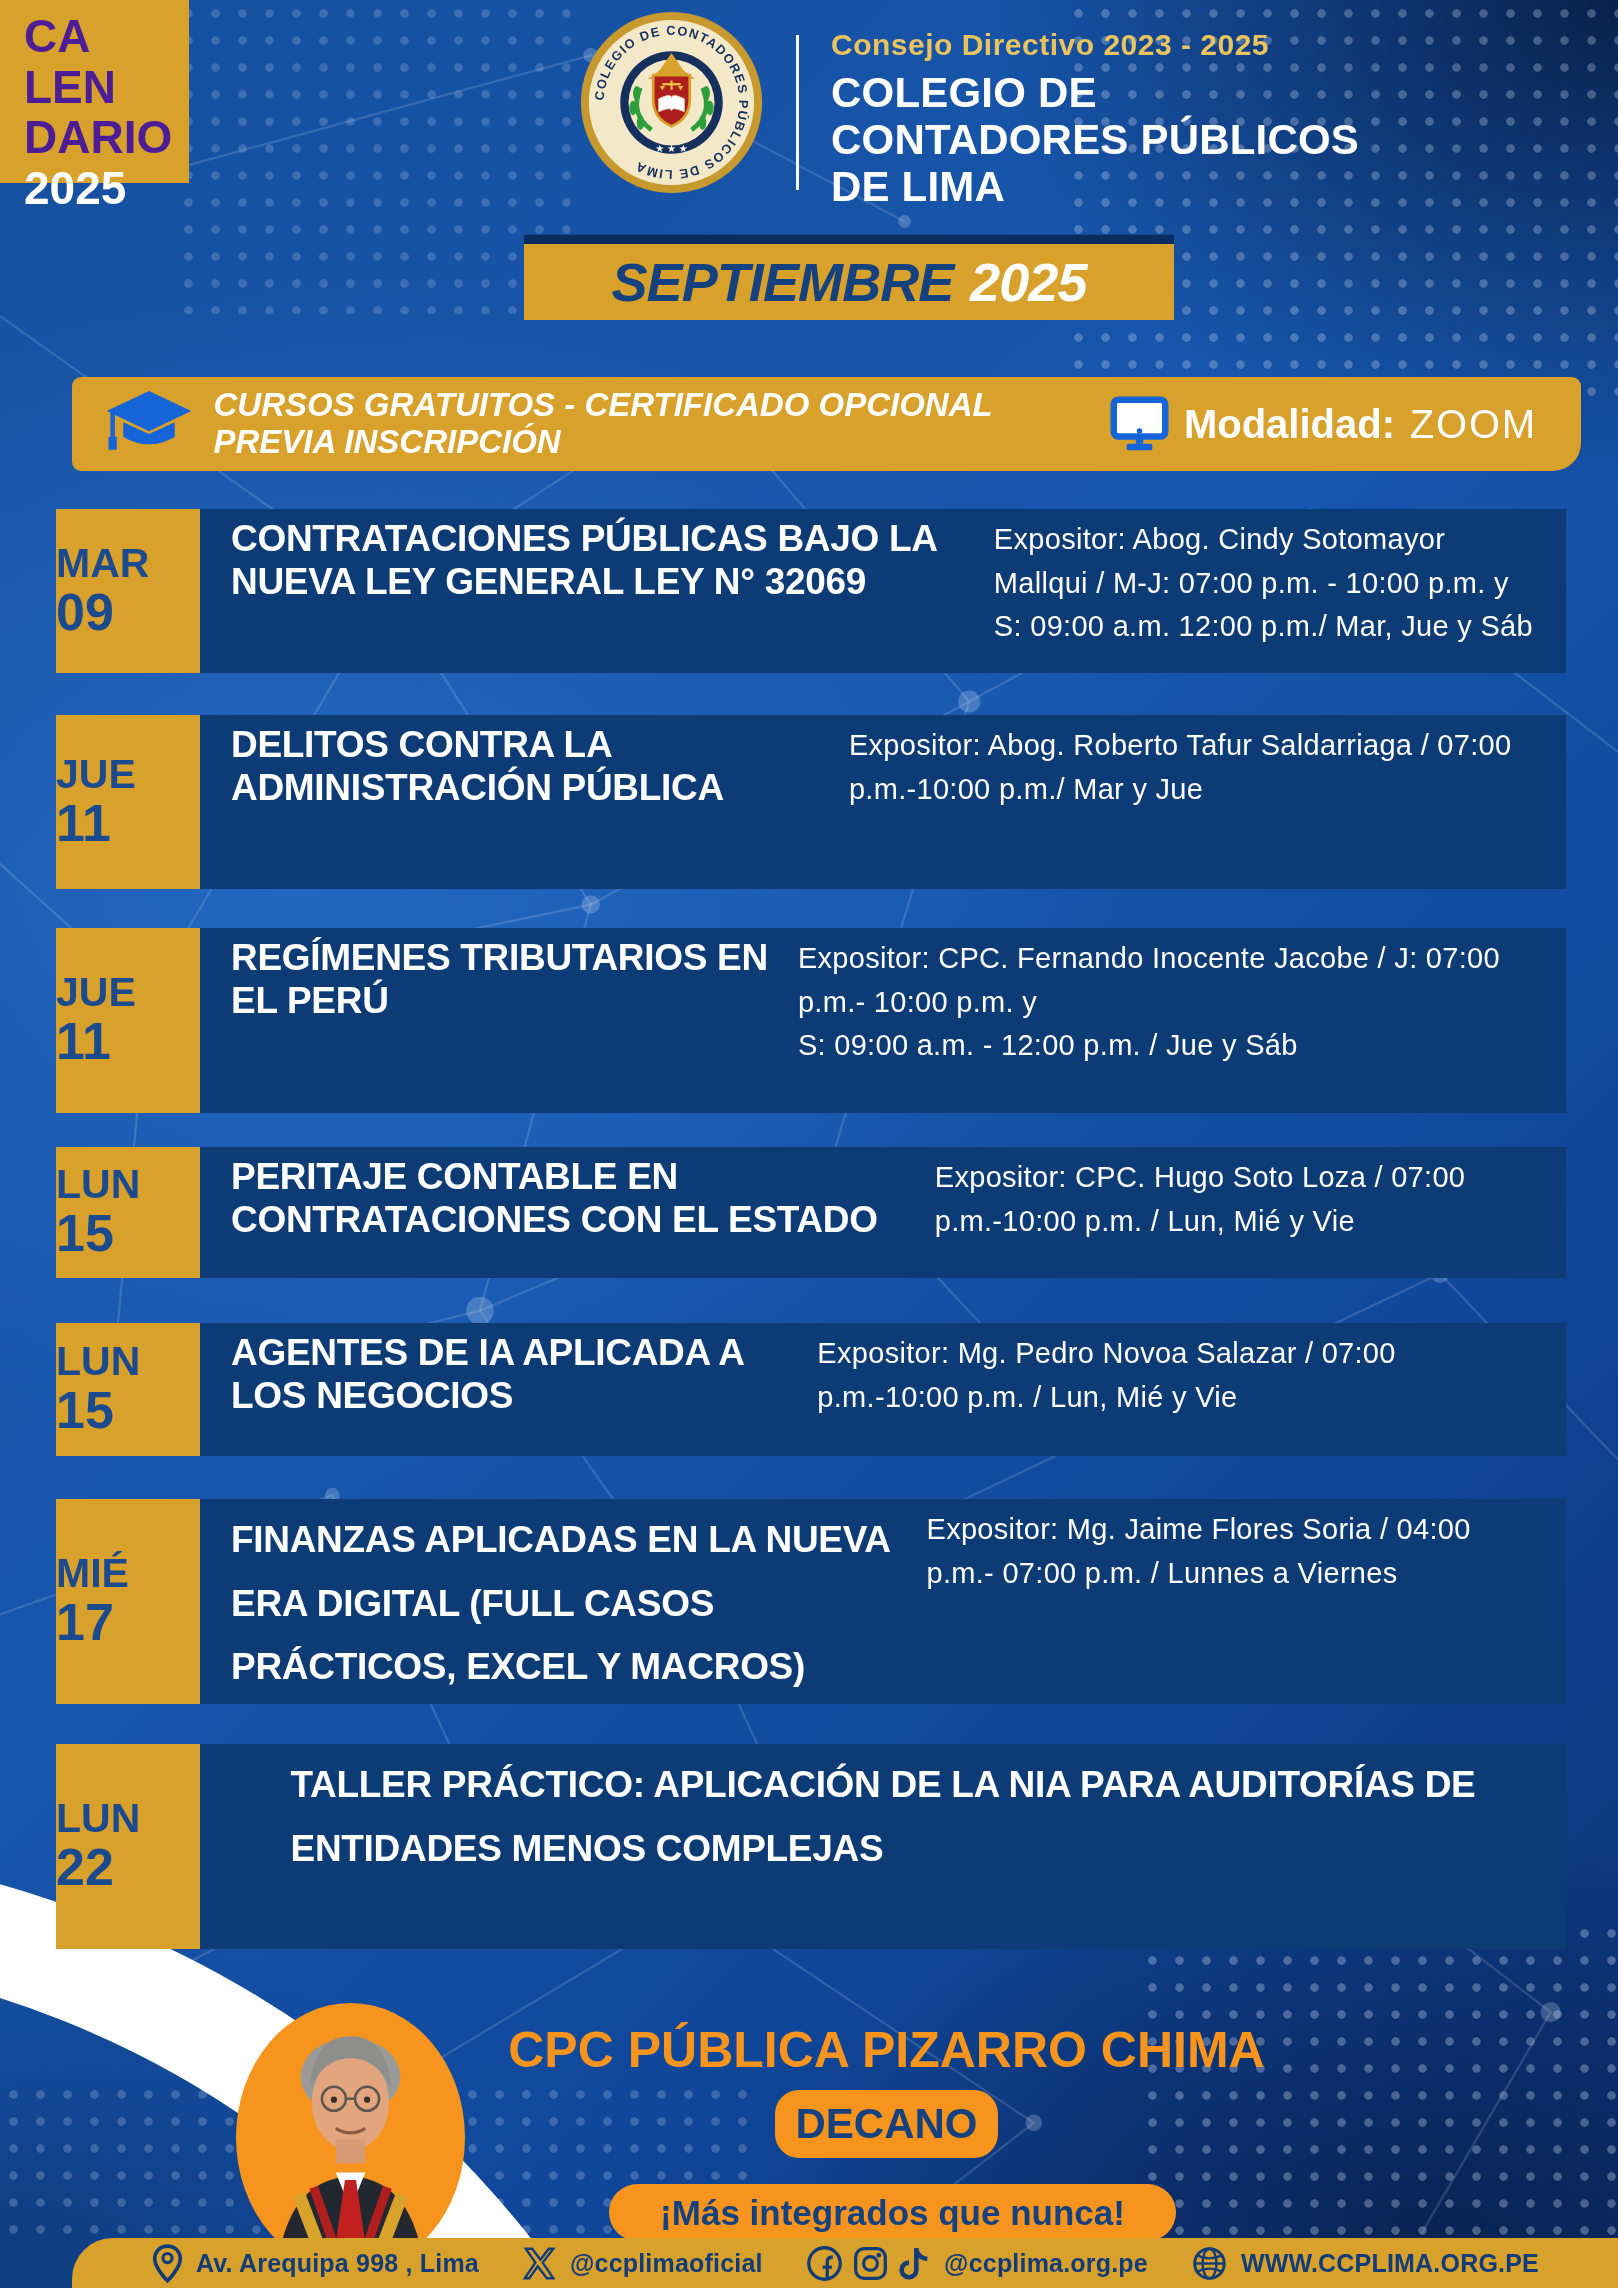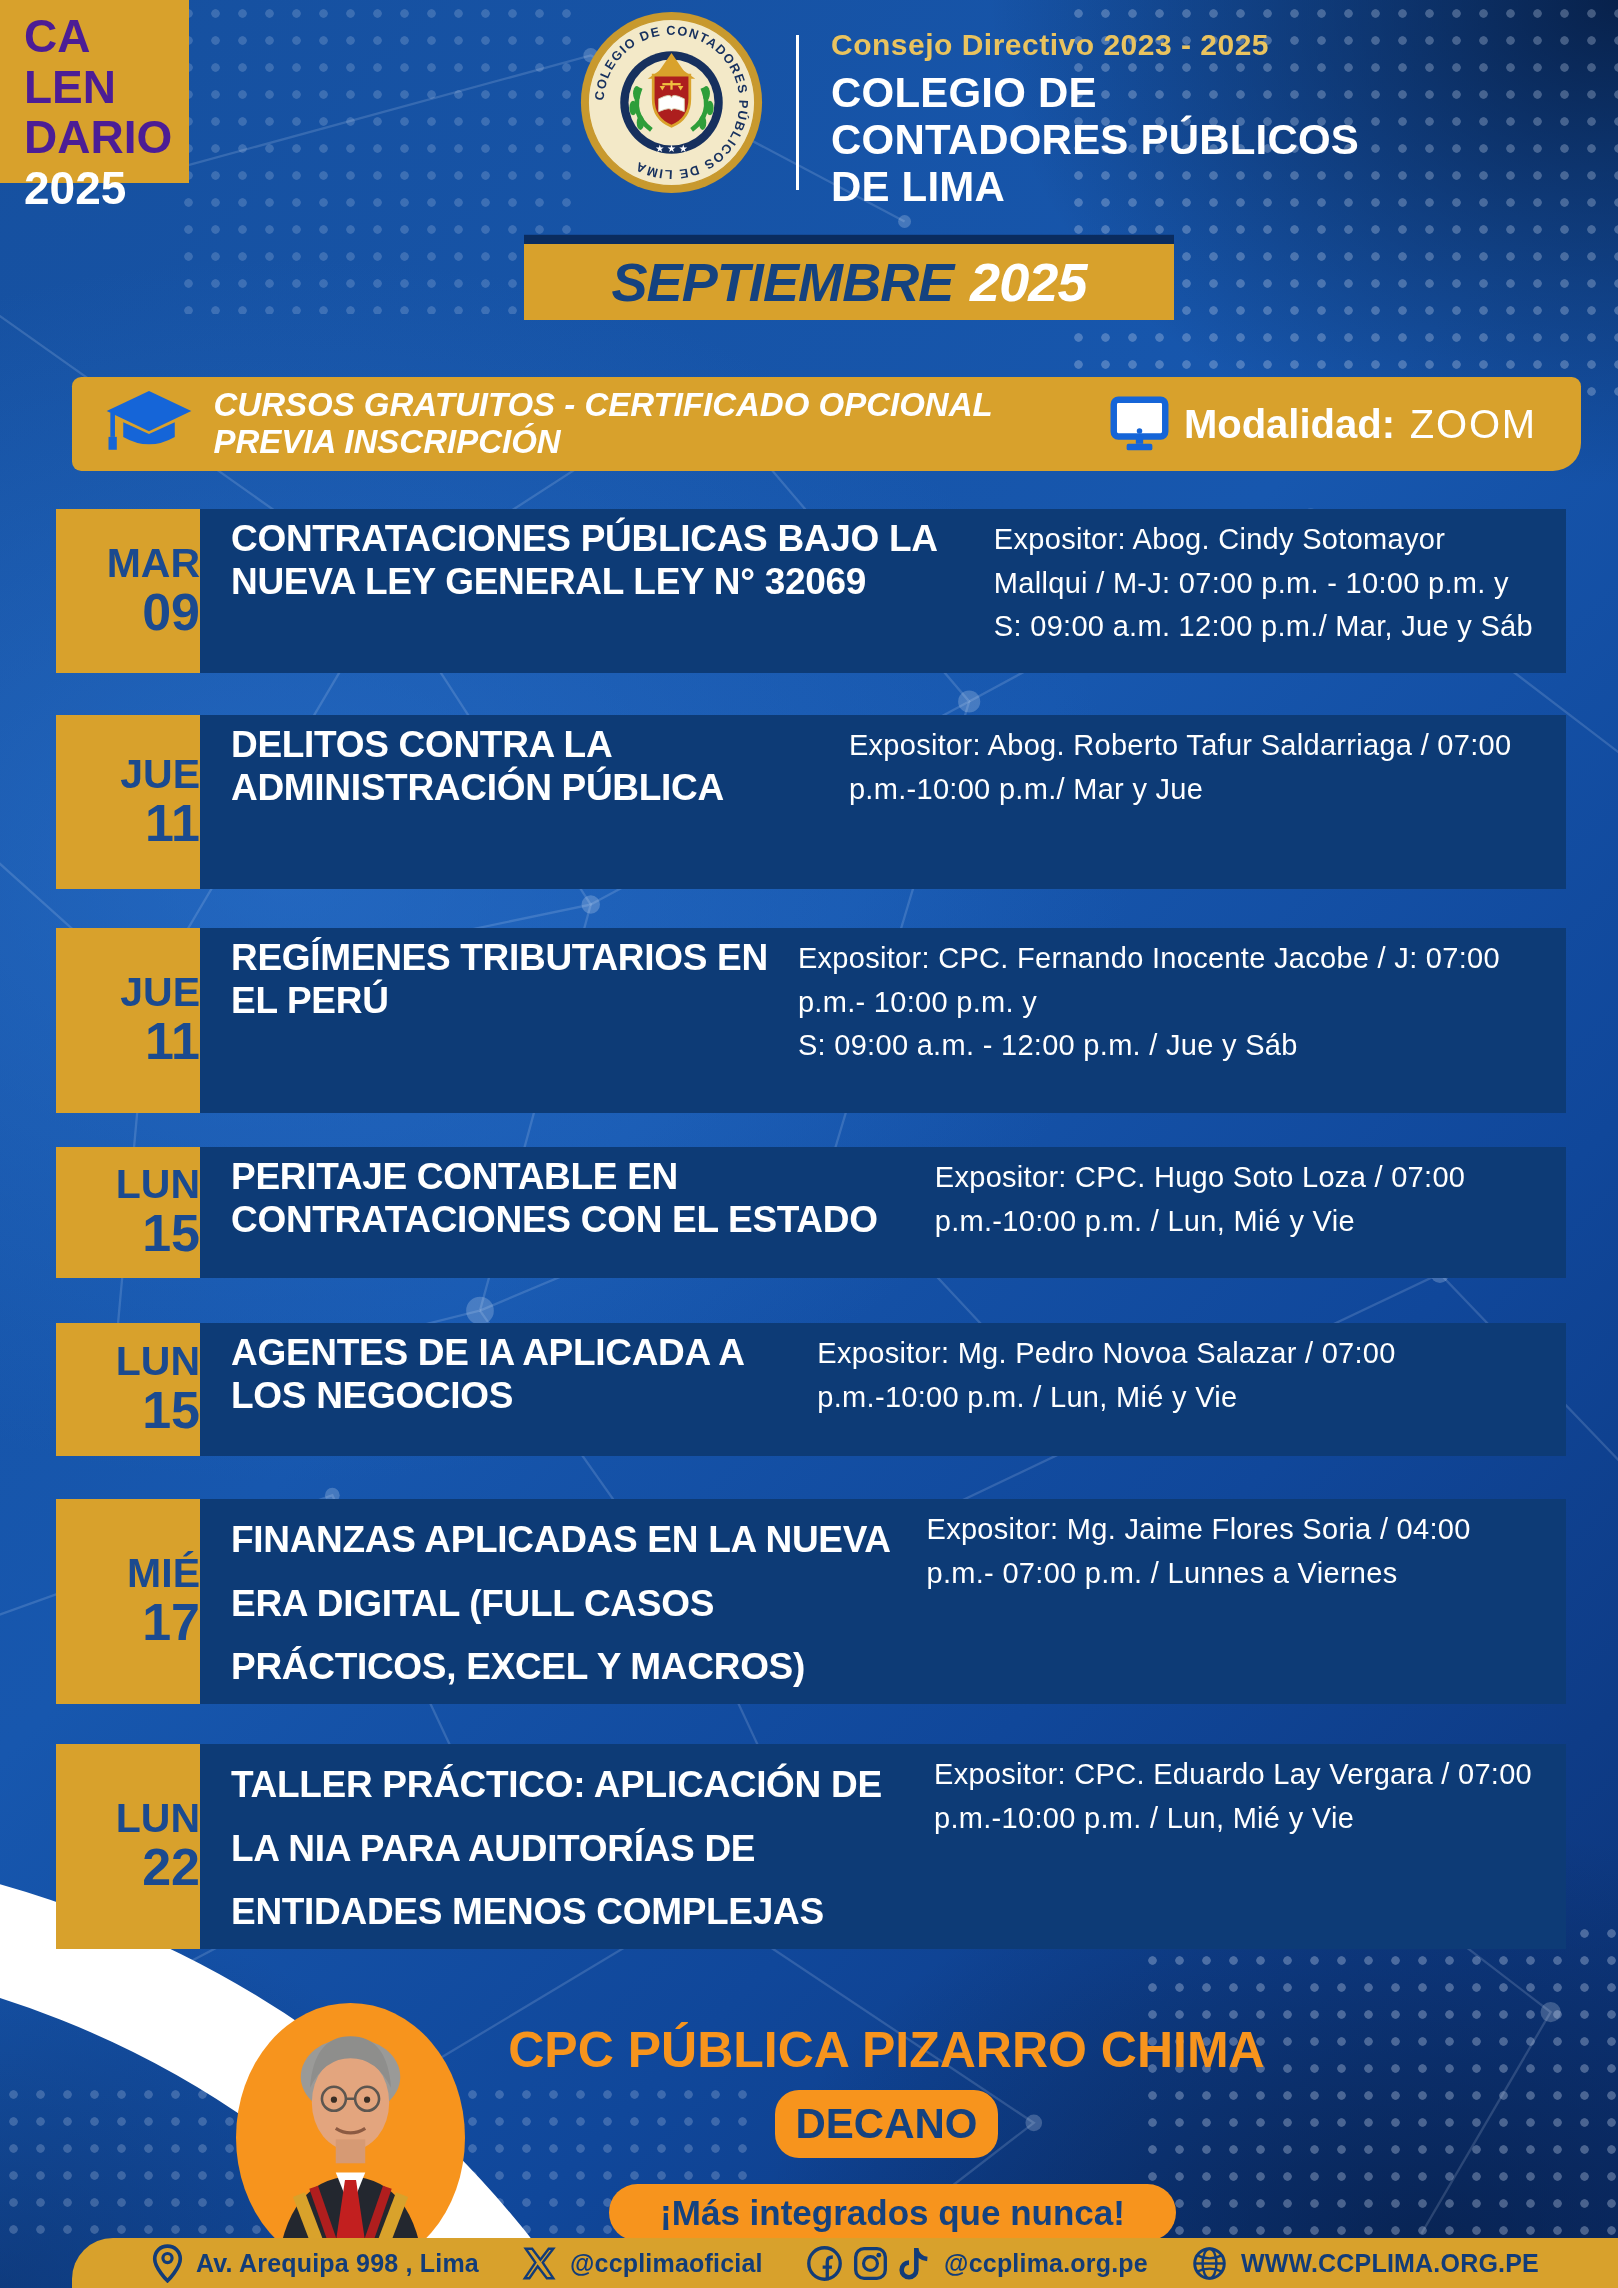--- a/index.html
+++ b/index.html
@@ -38,21 +38,21 @@
   
   .info-bar{position:absolute;left:72px;top:377px;width:1509px;height:94px;background:#D8A12C;border-radius:9.2px 9.2px 28px 9.2px;
     z-index:4;display:flex;align-items:center;padding:0 31px;box-sizing:border-box;}
   .info-lines{font-size:33px;font-weight:800;font-style:italic;color:#ffffff;line-height:1.12;margin-left:18.5px;letter-spacing:0;}
   .modalidad{margin-left:auto;display:flex;align-items:center;gap:14.8px;padding-right:13px;}
   .modalidad .lbl{font-size:40px;font-weight:800;color:#ffffff;}
   .modalidad .val{font-size:40px;font-weight:400;color:#ffffff;letter-spacing:1.8px;}
 
   
   .event-card{position:absolute;left:56px;width:1510px;display:flex;z-index:4;}
-  .event-tab{width:144px;background:#D8A12C;display:flex;flex-direction:column;align-items:flex-end;justify-content:center;flex:0 0 144px;}
+  .event-tab{width:144px;background:#D8A12C;display:flex;flex-direction:column;align-items:flex-start;justify-content:center;flex:0 0 144px;}
   .event-tab .d{font-size:41px;font-weight:800;color:#1B4A8F;line-height:1.02;}
   .event-tab .n{font-size:52px;font-weight:800;color:#1B4A8F;line-height:1.05;}
   .event-body{flex:1;background:#0D3B76;display:flex;justify-content:center;padding:9.2px 31px;box-sizing:border-box;gap:13px;}
   .event-title{font-size:37px;font-weight:800;color:#ffffff;line-height:1.72;letter-spacing:-0.3px;white-space:pre-line;}
   .event-details{font-size:29px;font-weight:400;color:#ffffff;line-height:1.5;letter-spacing:0.3px;white-space:pre-line;}
 
   
   .dean-photo{position:absolute;left:236px;top:2003px;width:229px;height:269px;background:#F7941D;border-radius:50%;overflow:hidden;z-index:4;}
   .dean-name{position:absolute;left:425px;top:2021px;width:923px;text-align:center;font-size:50px;font-weight:800;color:#F7941D;z-index:4;letter-spacing:0;}
   .dean-pill{position:absolute;background:#F7941D;display:flex;align-items:center;justify-content:center;z-index:4;}
@@ -258,21 +258,20 @@
   </div>
 
   <div class="event-card" style="top:1744px;height:205px;">
     <div class="event-tab">
       <div class="d">LUN</div>
       <div class="n">22</div>
     </div>
     <div class="event-body" style="gap:9.2px;">
       <div class="event-title">TALLER PRÁCTICO: APLICACIÓN DE LA NIA PARA AUDITORÍAS DE
 ENTIDADES MENOS COMPLEJAS</div>
-      <div class="event-details">Expositor: CPC. Eduardo Lay Vergara / 07:00 p.m.-10:00 p.m. / Lun, Mié y Vie</div>
     </div>
   </div>
 
   <div class="dean-photo">
     <svg width="229" height="269" viewBox="0 0 124 146">
       <ellipse cx="62" cy="40" rx="27" ry="21" fill="#9a9a98"></ellipse>
       <ellipse cx="62" cy="54" rx="21" ry="26" fill="#E3A57E"></ellipse>
       <path d="M40,46 q2,-28 22,-28 q20,0 22,28 q-8,-16 -22,-16 q-14,0 -22,16 Z" fill="#8e8e8c"></path>
       <circle cx="53" cy="52" r="6.5" fill="none" stroke="#5c5650" stroke-width="1.4"></circle>
       <circle cx="71" cy="52" r="6.5" fill="none" stroke="#5c5650" stroke-width="1.4"></circle>

